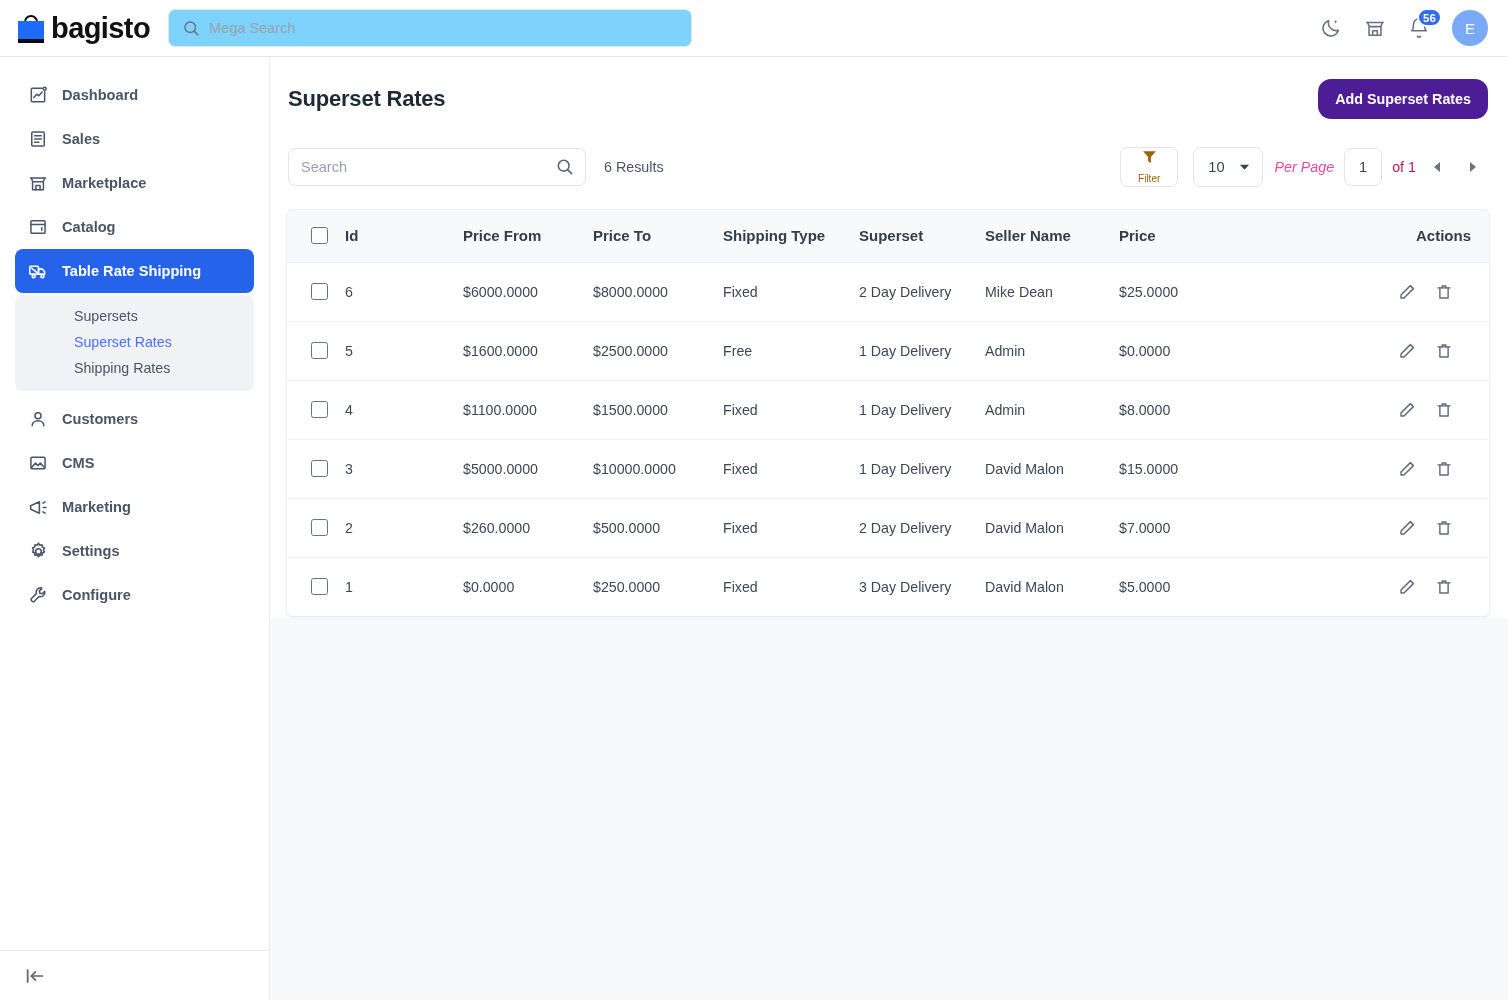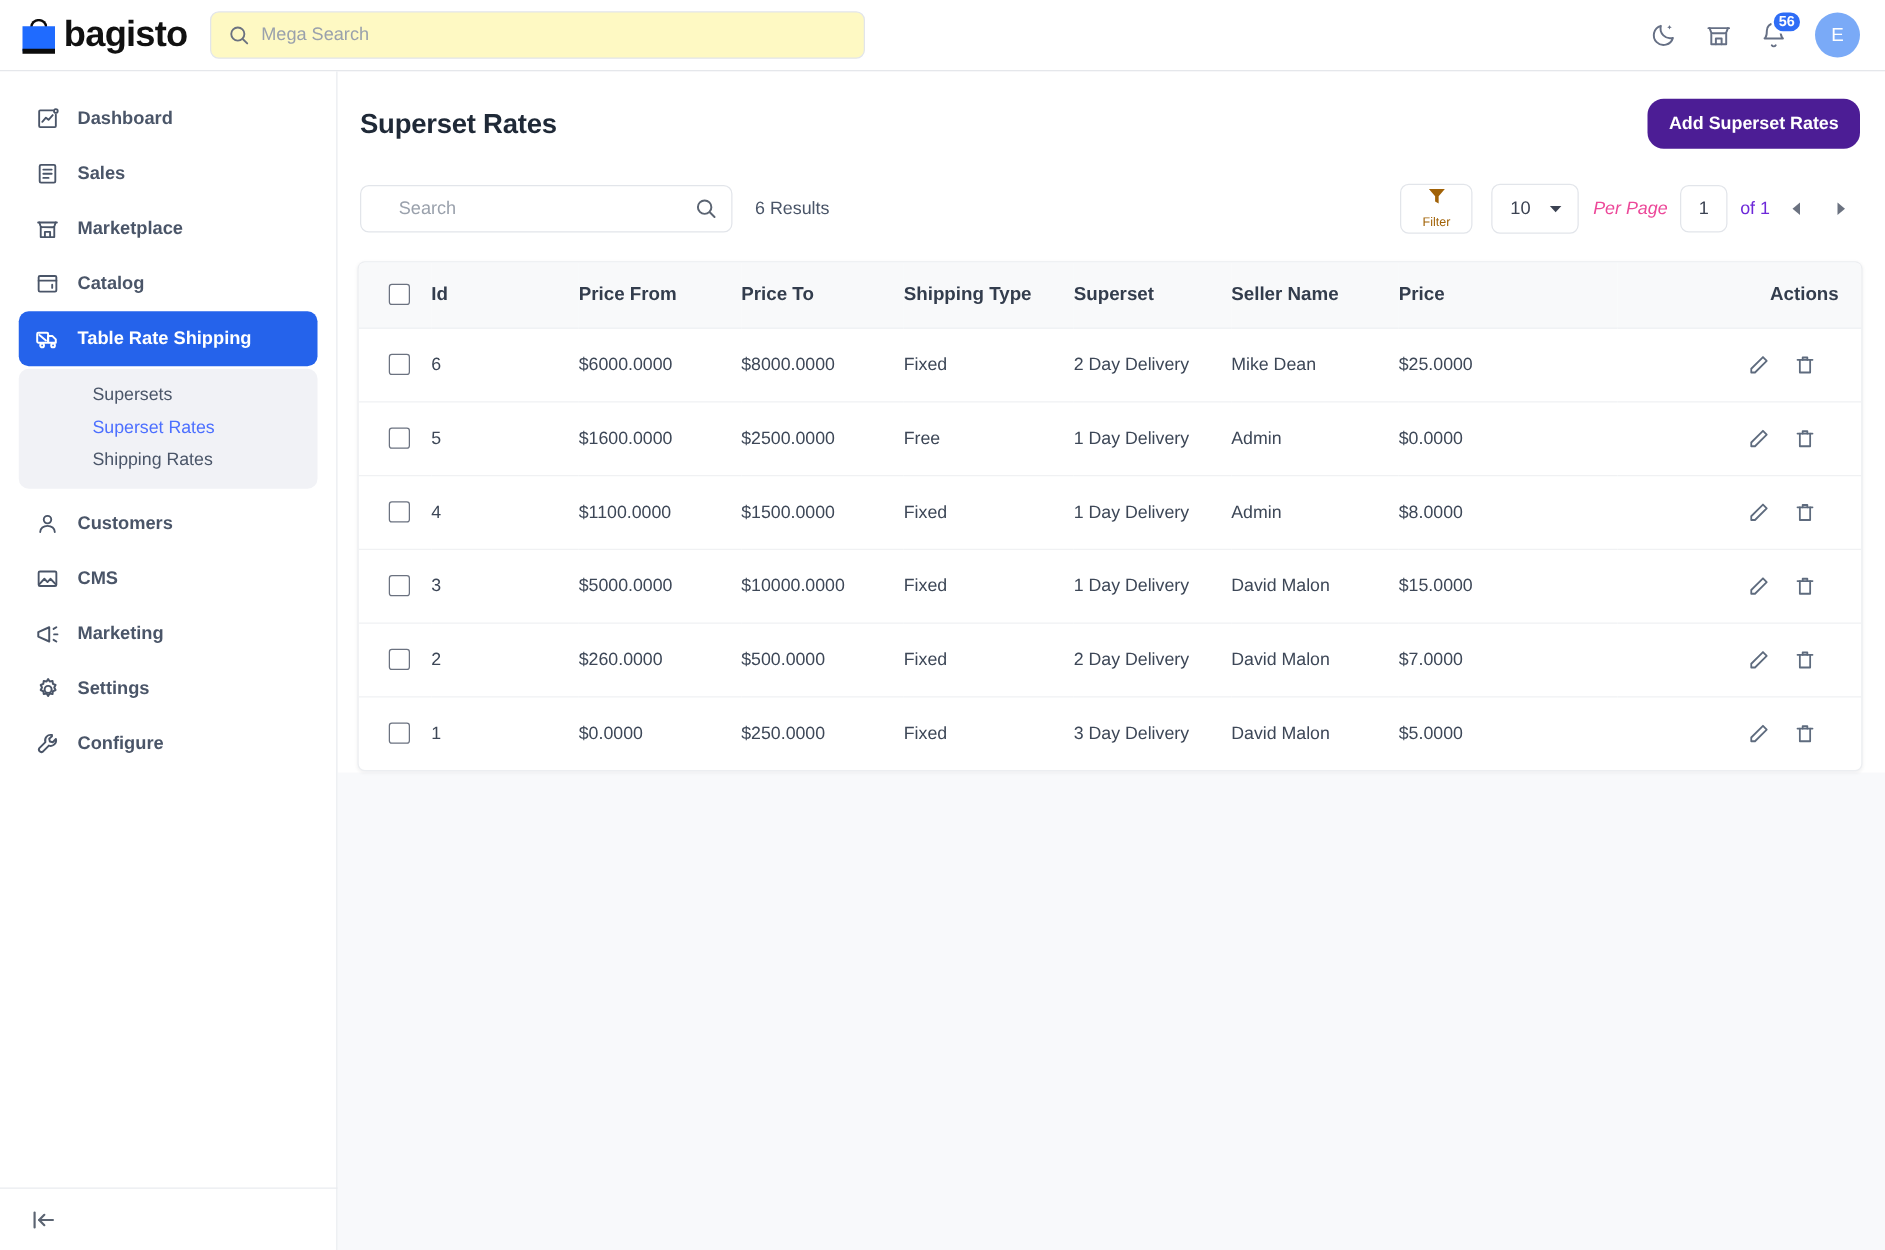--- a/index.html
+++ b/index.html
@@ -50,21 +50,21 @@
     position: relative;
     margin-left: 18px;
     width: 524px; height: 38px;
   }
   .mega-search input {
     width: 100%; height: 100%;
     border: 1px solid #e2e5ea; border-radius: 7px;
     padding: 0 12px 0 40px;
     font-size: 14.5px; font-family: "Liberation Sans", sans-serif;
     color: #374151; outline: none;
-    background: #fef9c3;
+    background: #7dd3fc;
   }
   .mega-search input::placeholder { color: #9aa1ac; }
   .mega-search .mg-icon {
     position: absolute; left: 14px; top: 10px;
     color: #6b7280;
   }
 
   .topbar-right {
     margin-left: auto; display: flex; align-items: center;
     gap: 22px; padding-right: 20px;
@@ -155,21 +155,21 @@
   }
 
   .toolbar {
     display: flex; align-items: center;
     margin-top: 28px; padding: 0 2px;
   }
   .search-box { position: relative; width: 298px; height: 38px; }
   .search-box input {
     width: 100%; height: 100%;
     border: 1px solid #e2e5ea; border-radius: 7px;
-    padding: 0 40px 0 30px;
+    padding: 0 40px 0 12px;
     font-size: 14.5px; color: #374151;
     font-family: "Liberation Sans", sans-serif;
     outline: none; background: #fff;
   }
   .search-box input::placeholder { color: #9aa1ac; }
   .search-box .s-icon { position: absolute; right: 12px; top: 9px; color: #5b6472; cursor: pointer; }
   .results-count { margin-left: 18px; font-size: 14.3px; color: #4a5568; }
 
   .toolbar-right { margin-left: auto; display: flex; align-items: center; gap: 0px; }
   .filter-btn {
@@ -189,21 +189,21 @@
   }
   .perpage-label { margin-left: 12px; font-size: 14.3px; color: #ec4899; font-style: italic; }
   .page-input {
     margin-left: 10px;
     width: 38px; height: 38px;
     border: 1px solid #e2e5ea; border-radius: 7px;
     text-align: center; font-size: 14.5px; color: #3b4252;
     font-family: "Liberation Sans", sans-serif;
     outline: none; background: #fff;
   }
-  .page-of { margin-left: 10px; font-size: 14.3px; color: #6d28d9; text-align: right; }
+  .page-of { margin-left: 10px; font-size: 14.3px; color: #be185d; text-align: right; }
   .pg-arrow {
     width: 30px; height: 30px; margin-left: 6px;
     display: flex; align-items: center; justify-content: center;
     color: #6b7280; cursor: pointer;
   }
 
   
   .table-card {
     margin-top: 22px;
     border: 1px solid #eceef1;

